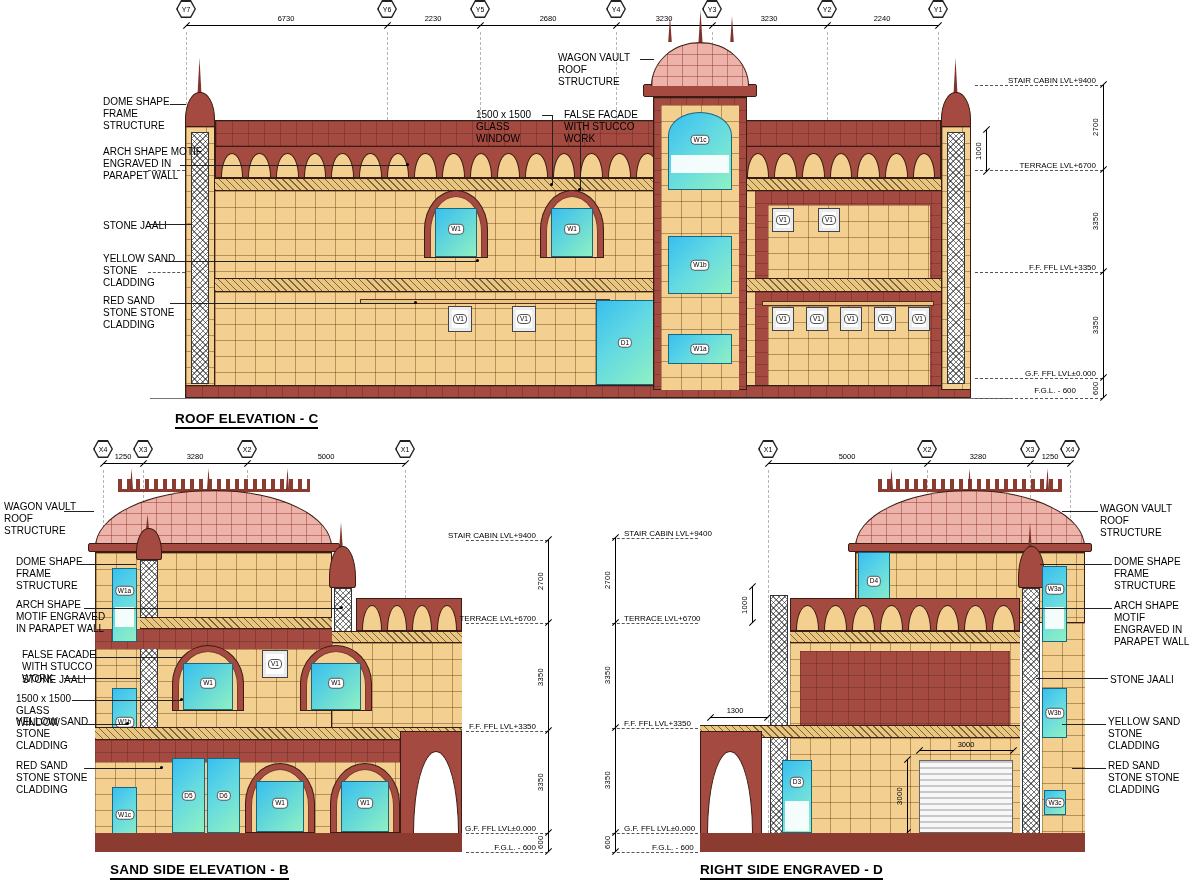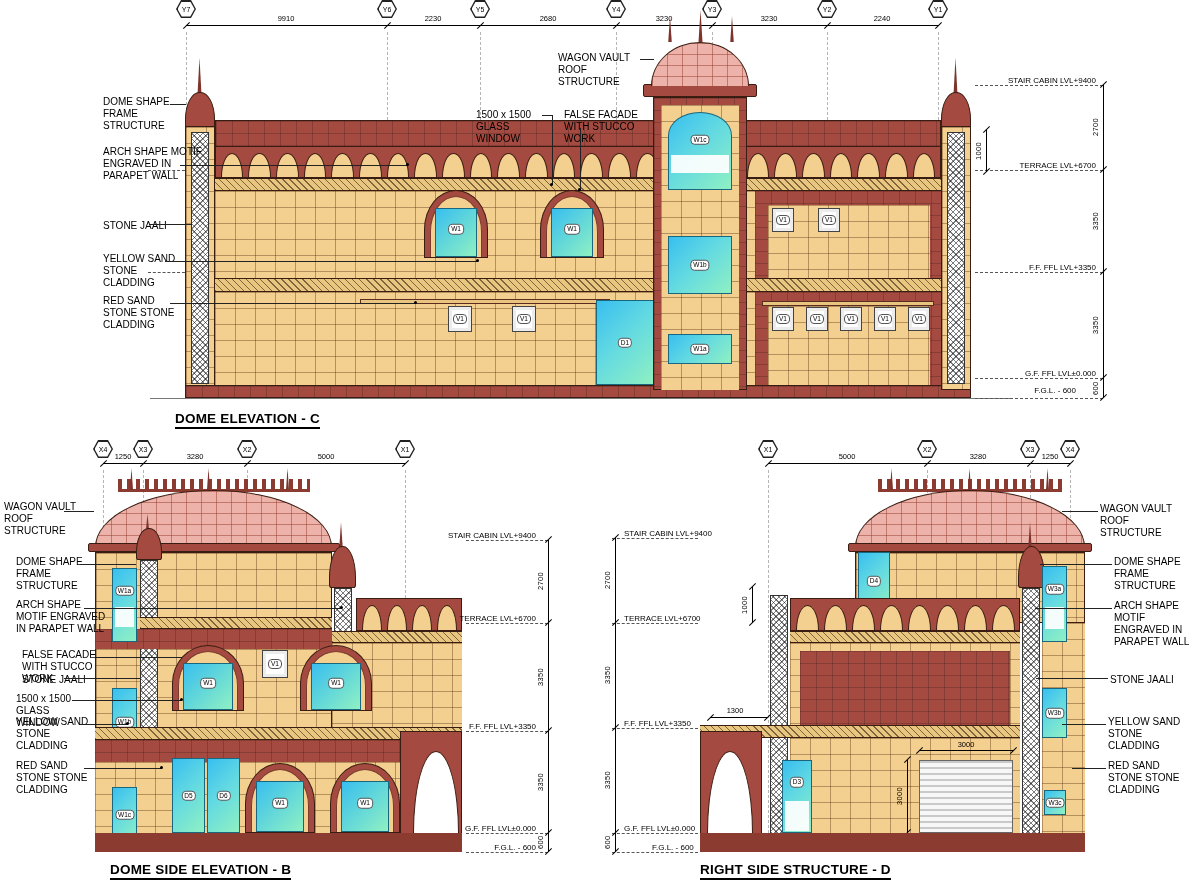--- a/index.html
+++ b/index.html
@@ -70,21 +70,21 @@
 
   <div class="a dh" style="left:186px;top:25px;width:752px">
     <i class="tk" style="left:-4px;top:-1px"></i>
     <i class="tk" style="left:197px;top:-1px"></i>
     <i class="tk" style="left:290px;top:-1px"></i>
     <i class="tk" style="left:426px;top:-1px"></i>
     <i class="tk" style="left:522px;top:-1px"></i>
     <i class="tk" style="left:637px;top:-1px"></i>
     <i class="tk" style="left:748px;top:-1px"></i>
   </div>
-  <div class="a dimt" style="left:256px;top:14px;width:60px">9910</div>
+  <div class="a dimt" style="left:256px;top:14px;width:60px">6730</div>
   <div class="a dimt" style="left:403px;top:14px;width:60px">2230</div>
   <div class="a dimt" style="left:518px;top:14px;width:60px">2680</div>
   <div class="a dimt" style="left:634px;top:14px;width:60px">3230</div>
   <div class="a dimt" style="left:739px;top:14px;width:60px">3230</div>
   <div class="a dimt" style="left:852px;top:14px;width:60px">2240</div>
   <div class="bub" style="left:176px;top:0">
       <span>Y7</span>
     </div>
   <div class="bub" style="left:377px;top:0">
       <span>Y6</span>
@@ -256,21 +256,21 @@
   <div class="a dot" style="left:414px;top:301px"></div>
   <div class="a ann" style="left:558px;top:52px;width:88px">WAGON VAULT ROOF STRUCTURE</div>
   <div class="a ld" style="left:640px;top:59px;width:14px"></div>
   <div class="a ann" style="left:476px;top:109px;width:64px">1500 x 1500 GLASS WINDOW</div>
   <div class="a ld" style="left:542px;top:115px;width:10px"></div>
   <div class="a ldv" style="left:552px;top:115px;height:70px"></div>
   <div class="a dot" style="left:550px;top:183px"></div>
   <div class="a ann" style="left:564px;top:109px;width:82px">FALSE FACADE WITH STUCCO WORK</div>
   <div class="a ldv" style="left:580px;top:128px;height:62px"></div>
   <div class="a dot" style="left:578px;top:188px"></div>
-  <div class="a title" style="left:175px;top:411px">DOME ELEVATION - C</div>
+  <div class="a title" style="left:175px;top:411px">ROOF ELEVATION - C</div>
 
   <div class="a gv" style="left:103px;top:470px;height:378px"></div>
   <div class="a gv" style="left:143px;top:470px;height:378px"></div>
   <div class="a gv" style="left:247px;top:470px;height:378px"></div>
   <div class="a gv" style="left:405px;top:470px;height:378px"></div>
   <div class="a dh" style="left:103px;top:463px;width:302px">
     <i class="tk" style="left:-4px;top:-1px"></i>
     <i class="tk" style="left:36px;top:-1px"></i>
     <i class="tk" style="left:140px;top:-1px"></i>
     <i class="tk" style="left:298px;top:-1px"></i>
@@ -396,21 +396,21 @@
   <div class="a ld" style="left:64px;top:678px;width:76px"></div>
   <div class="a ann" style="left:16px;top:693px;width:64px">1500 x 1500 GLASS WINDOW</div>
   <div class="a ld" style="left:72px;top:700px;width:110px"></div>
   <div class="a dot" style="left:180px;top:698px"></div>
   <div class="a ann" style="left:16px;top:716px;width:88px">YELLOW SAND STONE CLADDING</div>
   <div class="a ld" style="left:80px;top:724px;width:48px"></div>
   <div class="a dot" style="left:126px;top:722px"></div>
   <div class="a ann" style="left:16px;top:760px;width:88px">RED SAND STONE STONE CLADDING</div>
   <div class="a ld" style="left:84px;top:768px;width:78px"></div>
   <div class="a dot" style="left:160px;top:766px"></div>
-  <div class="a title" style="left:110px;top:862px">DOME SIDE ELEVATION - B</div>
+  <div class="a title" style="left:110px;top:862px">SAND SIDE ELEVATION - B</div>
 
   <div class="a gv" style="left:768px;top:470px;height:378px"></div>
   <div class="a gv" style="left:927px;top:470px;height:378px"></div>
   <div class="a gv" style="left:1030px;top:470px;height:378px"></div>
   <div class="a gv" style="left:1070px;top:470px;height:378px"></div>
   <div class="a dh" style="left:768px;top:463px;width:302px">
     <i class="tk" style="left:-4px;top:-1px"></i>
     <i class="tk" style="left:155px;top:-1px"></i>
     <i class="tk" style="left:258px;top:-1px"></i>
     <i class="tk" style="left:298px;top:-1px"></i>
@@ -526,15 +526,15 @@
   <div class="a ann" style="left:1114px;top:556px;width:84px">DOME SHAPE FRAME STRUCTURE</div>
   <div class="a ld" style="left:1040px;top:564px;width:72px"></div>
   <div class="a ann" style="left:1114px;top:600px;width:84px">ARCH SHAPE MOTIF ENGRAVED IN PARAPET WALL</div>
   <div class="a ld" style="left:1035px;top:608px;width:77px"></div>
   <div class="a ann" style="left:1110px;top:674px;width:72px">STONE JAALI</div>
   <div class="a ld" style="left:1036px;top:678px;width:72px"></div>
   <div class="a ann" style="left:1108px;top:716px;width:86px">YELLOW SAND STONE CLADDING</div>
   <div class="a ld" style="left:1062px;top:724px;width:44px"></div>
   <div class="a ann" style="left:1108px;top:760px;width:86px">RED SAND STONE STONE CLADDING</div>
   <div class="a ld" style="left:1072px;top:768px;width:34px"></div>
-  <div class="a title" style="left:700px;top:862px">RIGHT SIDE STRUCTURE - D</div>
+  <div class="a title" style="left:700px;top:862px">RIGHT SIDE ENGRAVED - D</div>
 
 </div>
 
 </body></html>

